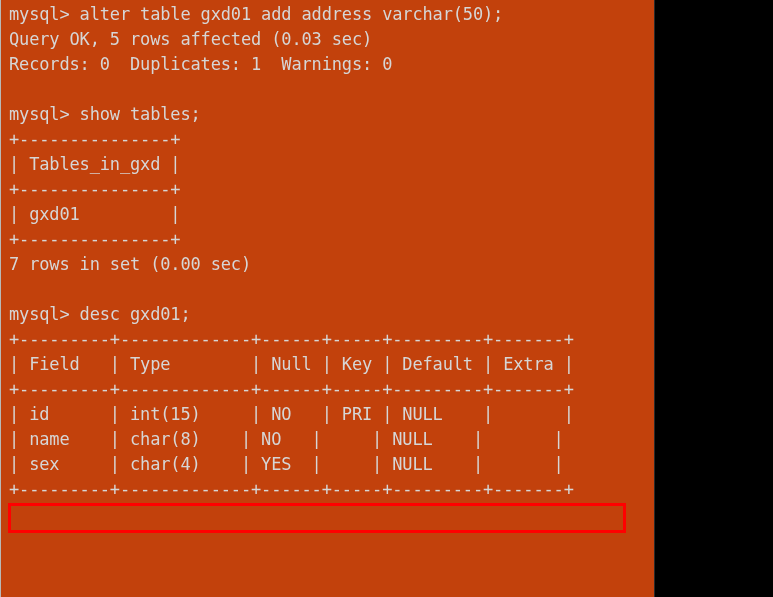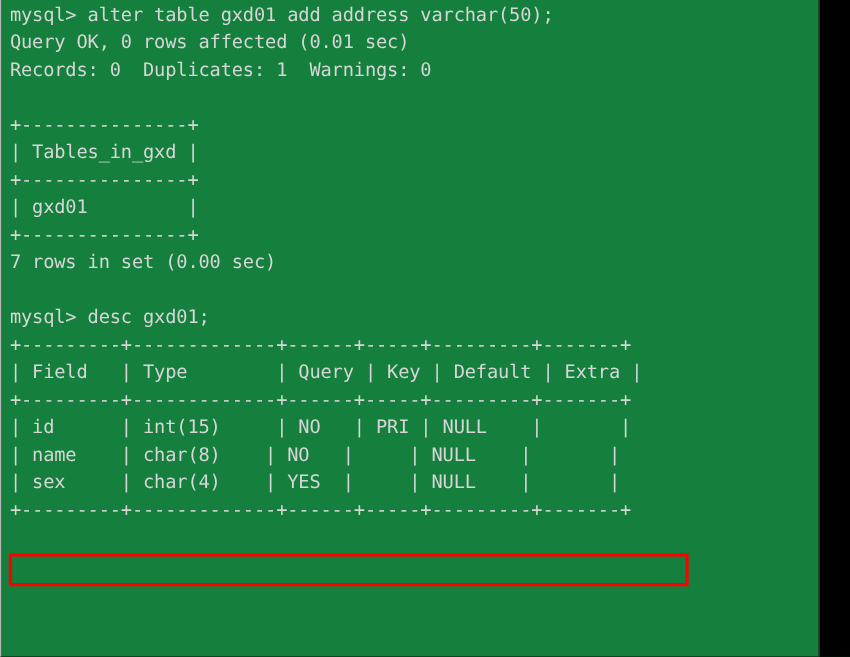--- a/index.html
+++ b/index.html
@@ -7,23 +7,23 @@
 
   html, body {
     width: 773px;
     height: 597px;
     background: #000000;
     overflow: hidden;
   }
 
   #terminal {
     position: relative;
-    width: 745px;
+    width: 655px;
     height: 597px;
-    background: #15803d;
+    background: #c2410c;
     border-left: 1px solid #b8b8b8;
     border-right: 1px solid #2a2a2a;
     font-family: "DejaVu Sans Mono", "Liberation Mono", monospace;
     font-size: 17px;
     line-height: 25px;
     letter-spacing: 0;
     color: #d6d6d6;
     padding: 2px 0 0 8px;
   }
 
@@ -49,33 +49,34 @@
     background: transparent;
     pointer-events: none;
   }
 </style>
 </head>
 <body>
 
 <div id="terminal">
 
   <div class="line">mysql&gt; alter table gxd01 add address varchar(50);</div>
-  <div class="line">Query OK, 0 rows affected (0.01 sec)</div>
+  <div class="line">Query OK, 5 rows affected (0.03 sec)</div>
   <div class="line">Records: 0  Duplicates: 1  Warnings: 0</div>
   <div class="line blank"></div>
+  <div class="line">mysql&gt; show tables;</div>
   <div class="line">+---------------+</div>
   <div class="line">| Tables_in_gxd |</div>
   <div class="line">+---------------+</div>
   <div class="line">| gxd01         |</div>
   <div class="line">+---------------+</div>
   <div class="line">7 rows in set (0.00 sec)</div>
   <div class="line blank"></div>
   <div class="line">mysql&gt; desc gxd01;</div>
   <div class="line">+---------+-------------+------+-----+---------+-------+</div>
-  <div class="line">| Field   | Type        | Query | Key | Default | Extra |</div>
+  <div class="line">| Field   | Type        | Null | Key | Default | Extra |</div>
   <div class="line">+---------+-------------+------+-----+---------+-------+</div>
   <div class="line">| id      | int(15)     | NO   | PRI | NULL    |       |</div>
   <div class="line">| name    | char(8)    | NO   |     | NULL    |       |</div>
   <div class="line">| sex     | char(4)    | YES  |     | NULL    |       |</div>
   <div class="line">+---------+-------------+------+-----+---------+-------+</div>
 
   <div id="highlight-box"></div>
 
 </div>
 

